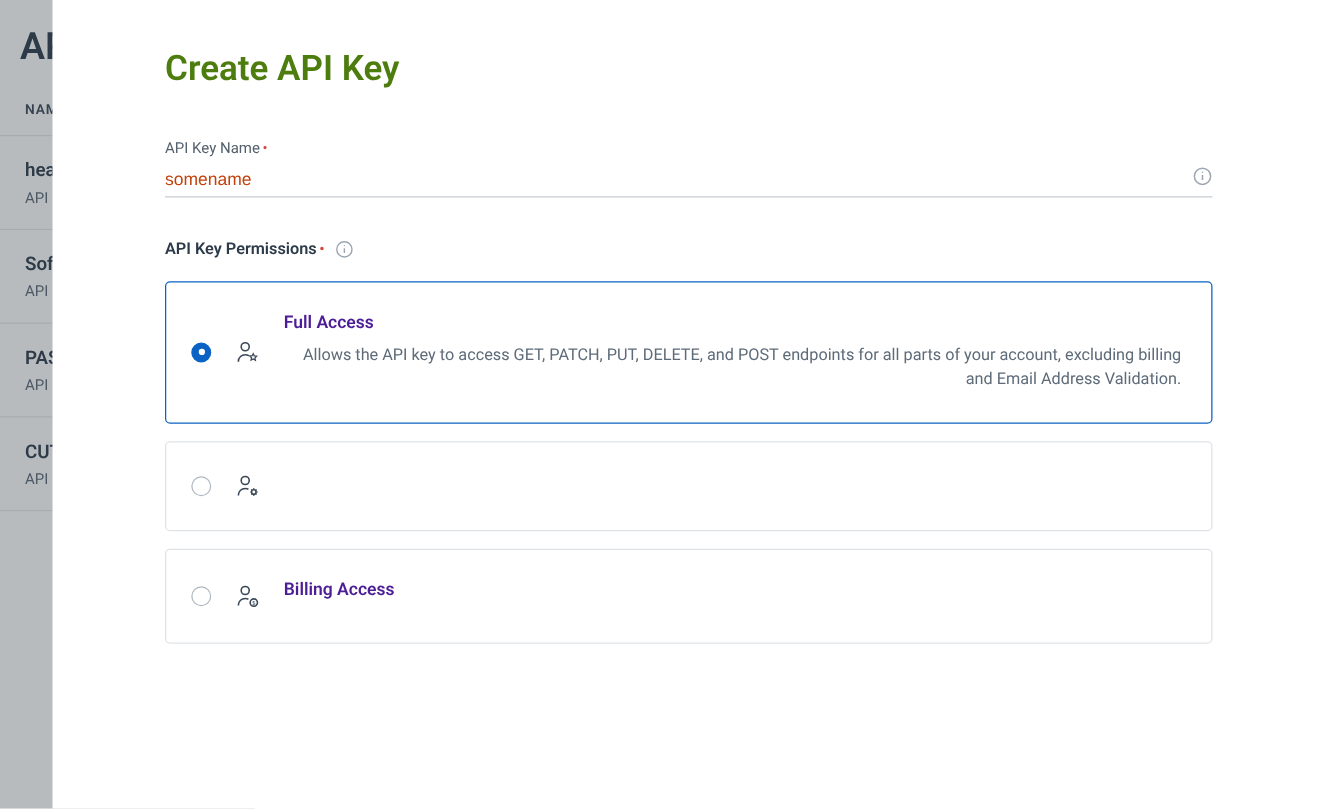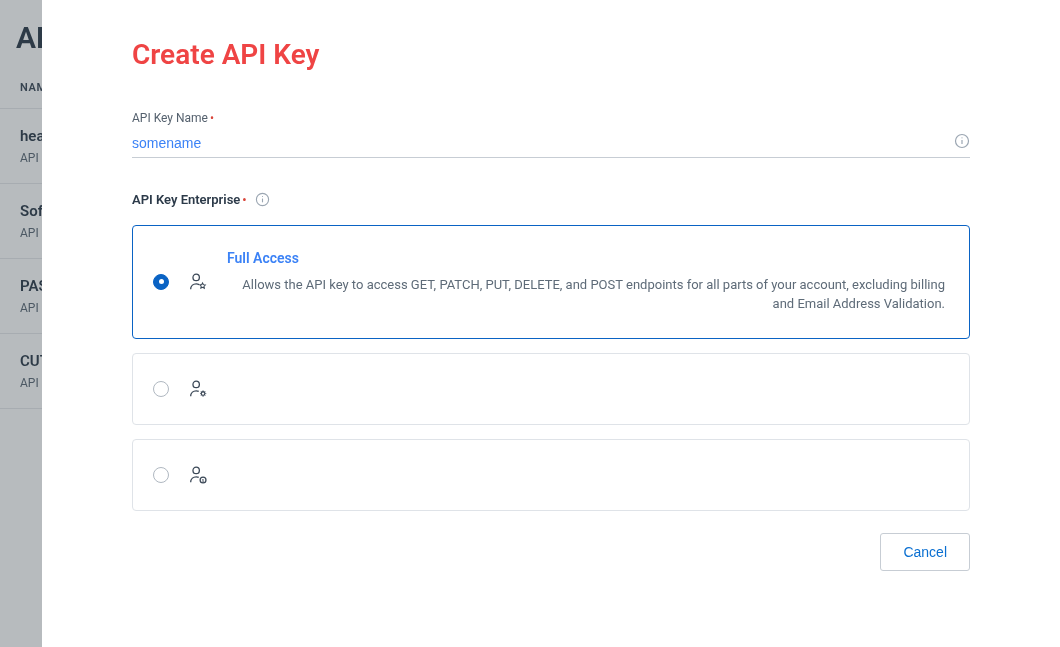--- a/index.html
+++ b/index.html
@@ -48,36 +48,36 @@
   top: 0;
   right: 0;
   bottom: 0;
   background: #fff;
   padding: 38px 90px 30px 90px;
   overflow: auto;
 }
 .modal h1 {
   font-size: 28px;
   font-weight: 600;
-  color: #ef4444;
+  color: #4d7c0f;
   margin-bottom: 40px;
 }
 .field-label {
   font-size: 12px;
   color: #55616e;
   margin-bottom: 4px;
 }
 .req-dot { color: #d9453a; font-size: 12px; margin-left: 2px; }
 .text-input {
   width: 100%;
   border: none;
   border-bottom: 1px solid #c7cdd4;
   padding: 6px 28px 6px 0;
   font-size: 14px;
-  color: #3b82f6;
+  color: #c2410c;
   outline: none;
   background: transparent;
 }
 .input-wrap { position: relative; margin-bottom: 34px; }
 .input-info-icon {
   position: absolute;
   right: 0;
   top: 4px;
   width: 16px; height: 16px;
   color: #9ba6b2;
@@ -112,21 +112,21 @@
   border: 1.5px solid #b0b8c1;
   display: flex; align-items: center; justify-content: center;
   flex-shrink: 0;
 }
 .opt.selected .radio { border-color: #0a63c4; background: #0a63c4; }
 .opt.selected .radio:after {
   content: ""; width: 5px; height: 5px; border-radius: 50%; background: #fff;
 }
 .opt-icon { width: 22px; height: 22px; color: #3b4857; flex-shrink: 0; }
 .opt-body { flex: 1; }
-.opt-title { font-size: 14px; font-weight: 600; color: #3b82f6; margin-bottom: 10px; }
+.opt-title { font-size: 14px; font-weight: 600; color: #4c1d95; margin-bottom: 10px; }
 .opt-desc { font-size: 13px; color: #5e6b78; line-height: 1.45; text-align: right; }
 .footer {
   display: flex;
   justify-content: flex-end;
   gap: 16px;
   margin-top: 22px;
 }
 .btn {
   font-size: 14px;
   padding: 10px 22px;
@@ -183,21 +183,21 @@
       <svg viewBox="0 0 16 16" width="16" height="16" fill="none" stroke="currentColor" stroke-width="1.2">
           <circle cx="8" cy="8" r="6.5"></circle>
           <line x1="8" y1="7" x2="8" y2="11"></line>
           <circle cx="8" cy="4.8" r="0.6" fill="currentColor" stroke="none"></circle>
         </svg>
     </span>
   </div>
 
   <div class="perm-label-row">
     <span class="perm-label">
-      <span>API Key Enterprise</span><span class="req-dot">•</span>
+      <span>API Key Permissions</span><span class="req-dot">•</span>
     </span>
     <span class="info-icon">
       <svg viewBox="0 0 16 16" width="15" height="15" fill="none" stroke="currentColor" stroke-width="1.2">
           <circle cx="8" cy="8" r="6.5"></circle>
           <line x1="8" y1="7" x2="8" y2="11"></line>
           <circle cx="8" cy="4.8" r="0.6" fill="currentColor" stroke="none"></circle>
         </svg>
     </span>
   </div>
 
@@ -234,19 +234,19 @@
     <span class="radio"></span>
     <span class="opt-icon">
       <svg viewBox="0 0 24 24" width="22" height="22" fill="none" stroke="currentColor" stroke-width="1.4">
         <circle cx="10" cy="7" r="3.5"></circle>
           <path d="M4 20c0-4 3-6 6-6 1 0 2 .2 2.8.6"></path>
         <circle cx="17.5" cy="17.5" r="3.2"></circle>
           <text x="17.5" y="19.4" text-anchor="middle" font-size="4.8" fill="currentColor" stroke="none" font-family="Arial">$</text>
       </svg>
     </span>
     <div class="opt-body">
+      <div class="opt-title">Billing Access</div>
     </div>
   </div>
 
   <div class="footer">
-    <button class="btn btn-outline">Cancel</button>
   </div>
 </div>
 
 </body></html>

